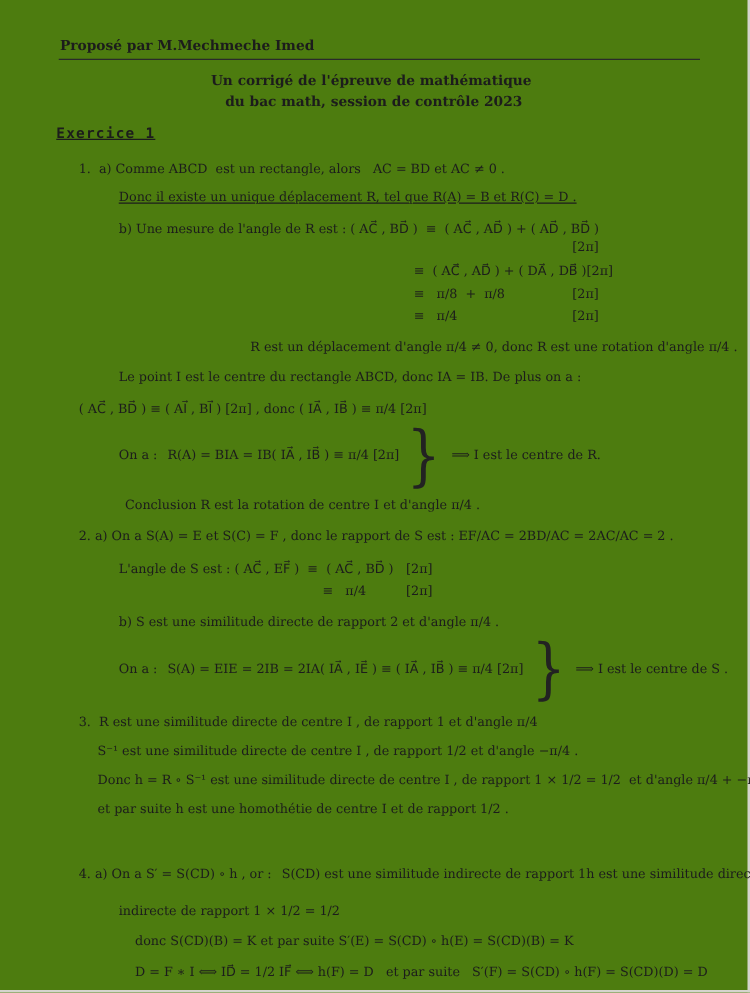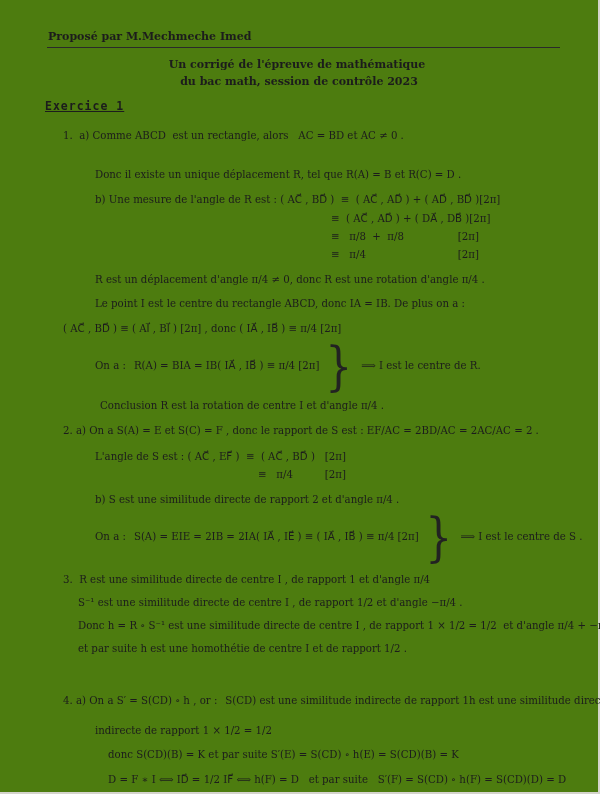--- a/index.html
+++ b/index.html
@@ -57,38 +57,38 @@
 <body>
 
 <div class="page">
   <div class="author-line">Proposé par M.Mechmeche Imed</div>
   <div class="head-rule"></div>
   <div class="title-1">Un corrigé de l'épreuve de mathématique</div>
   <div class="title-2">du bac math, session de contrôle 2023</div>
   <div class="section-heading">Exercice 1</div>
   <div class="content" id="content">
       <div class="line" style="margin-top: 10px; padding-left: 15px;"><span class="t">1.  a) Comme ABCD  est un rectangle, alors   AC = BD et AC ≠ 0 .</span></div>
-      <div class="line" style="margin-top: 24px; padding-left: 47px;"><span class="t">Donc il existe un unique déplacement R, tel que R(A) = B et R(C) = D .</span></div>
-      <div class="line has-mod" style="margin-top: 10px; padding-left: 47px; width: 431px;">
+      <div class="line" style="margin-top: 8px; padding-left: 47px; text-decoration: underline;"><span class="t">Donc il existe un unique déplacement R, tel que R(A) = B et R(C) = D .</span></div>
+      <div class="line has-mod" style="margin-top: 10px; padding-left: 47px; width: 431px; flex-direction: column;">
         <span class="t">b) Une mesure de l'angle de R est : ( AC⃗ , BD⃗ )  ≡  ( AC⃗ , AD⃗ ) + ( AD⃗ , BD⃗ )</span>
         <span class="mod">[2π]</span>
       </div>
       <div class="line has-mod" style="margin-top: 4px; padding-left: 283px; width: 431px;">
         <span class="t">≡  ( AC⃗ , AD⃗ ) + ( DA⃗ , DB⃗ )</span>
         <span class="mod">[2π]</span>
       </div>
       <div class="line has-mod" style="margin-top: 3px; padding-left: 283px; width: 431px;">
         <span class="t">≡   π/8  +  π/8</span>
         <span class="mod">[2π]</span>
       </div>
       <div class="line has-mod" style="margin-top: 3px; padding-left: 283px; width: 431px;">
         <span class="t">≡   π/4</span>
         <span class="mod">[2π]</span>
       </div>
-      <div class="line" style="margin-top: 10px; padding-left: 47px;"><span class="t">R est un déplacement d'angle π/4 ≠ 0, donc R est une rotation d'angle π/4 .</span></div>
+      <div class="line" style="margin-top: 10px; padding-left: 47px; text-align: right;"><span class="t">R est un déplacement d'angle π/4 ≠ 0, donc R est une rotation d'angle π/4 .</span></div>
       <div class="line" style="margin-top: 9px; padding-left: 47px;"><span class="t">Le point I est le centre du rectangle ABCD, donc IA = IB. De plus on a :</span></div>
       <div class="line" style="margin-top: 10px; padding-left: 15px;"><span class="t">( AC⃗ , BD⃗ ) ≡ ( AI⃗ , BI⃗ ) [2π] , donc ( IA⃗ , IB⃗ ) ≡ π/4 [2π]</span></div>
       <div class="line brace-block" style="margin-top: 6px; padding-left: 47px;">
         <span class="bb-label">On a :</span>
         <span class="bb-items">
           <span class="bb-item">R(A) = B</span>
           <span class="bb-item">IA = IB</span>
           <span class="bb-item">( IA⃗ , IB⃗ ) ≡ π/4 [2π]</span>
         </span>
         <span class="bb-brace" style="font-size: 53px;">}</span>

